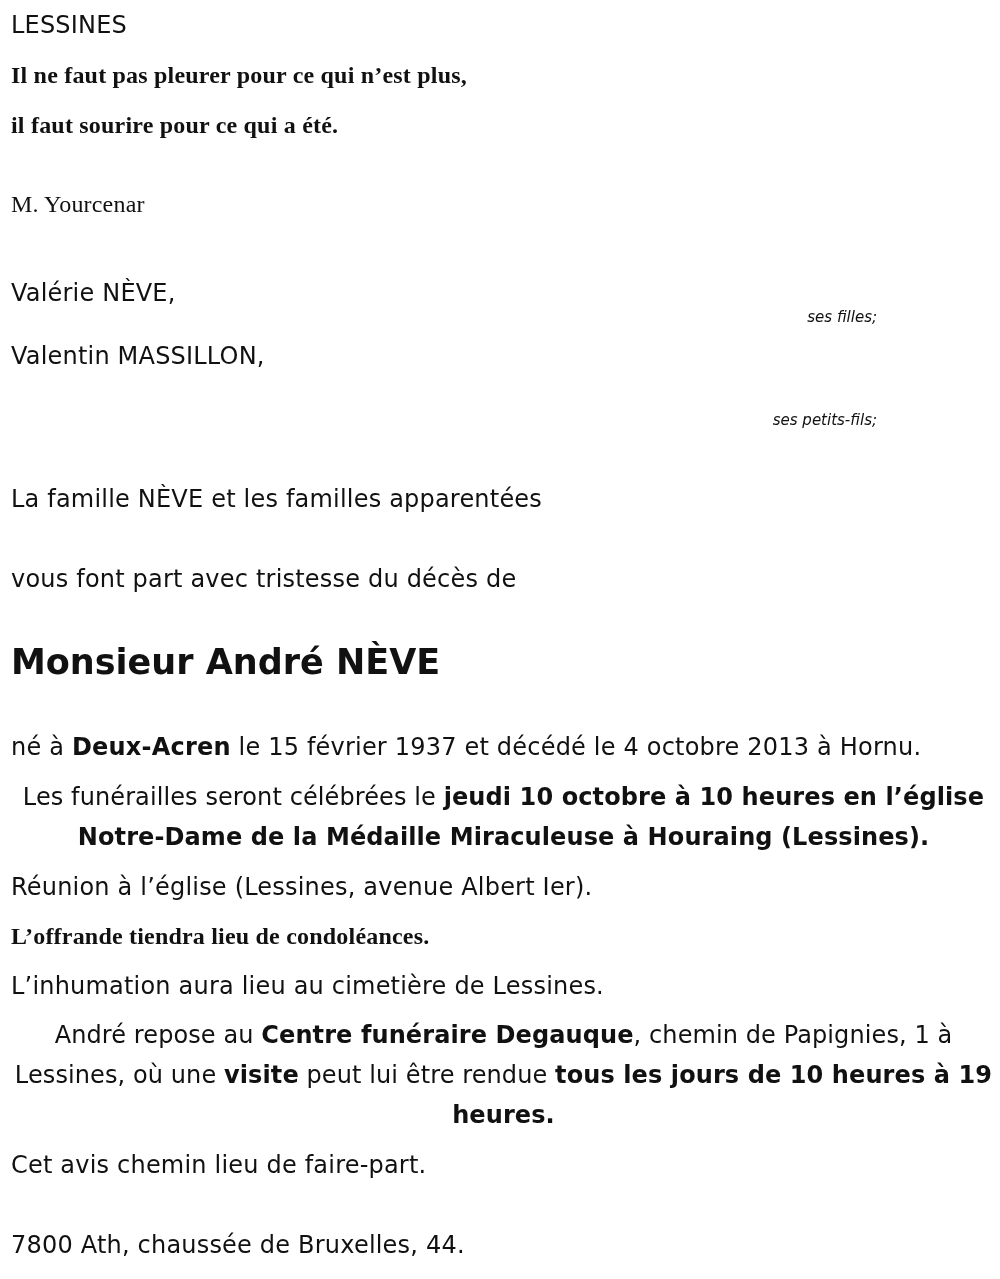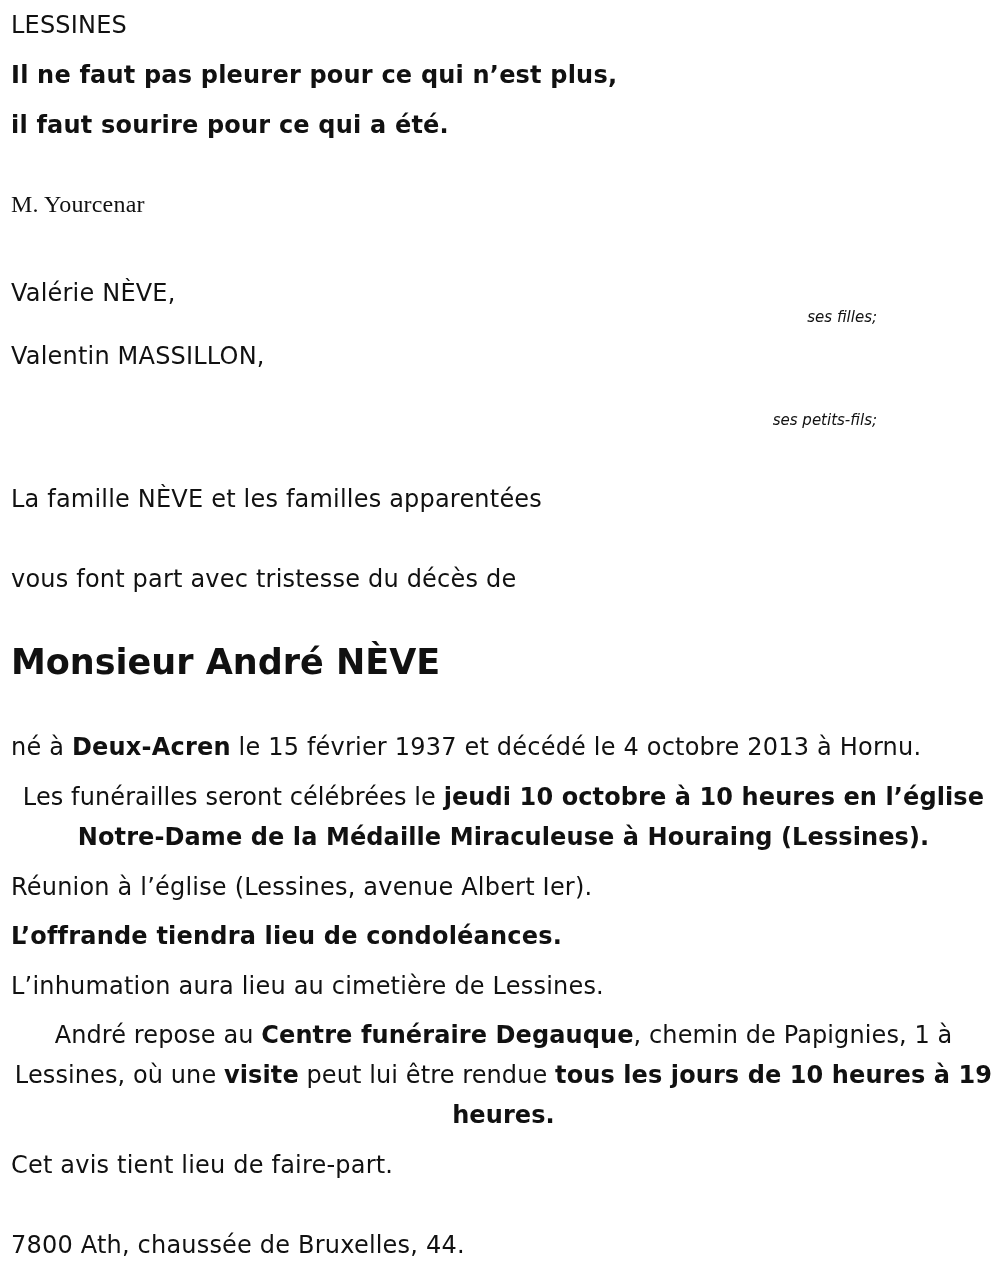--- a/index.html
+++ b/index.html
@@ -23,21 +23,21 @@
       height: 1279px;
     }
     .line {
       position: absolute;
       left: 11px;
       font-size: 24px;
       line-height: 30px;
       white-space: nowrap;
       letter-spacing: 0.2px;
     }
-    .bold { font-weight: bold; }
+    .bold { font-weight: bold; font-family: Liberation Serif, serif; }
     .right-note {
       position: absolute;
       right: 2px;
       font-size: 15px;
       line-height: 30px;
       font-style: italic;
       white-space: nowrap;
     }
     .title {
       position: absolute;
@@ -93,17 +93,17 @@
   <div class="line" style="top:872px;">Réunion à l’église (Lessines, avenue Albert Ier).</div>
 
   <div class="line bold" style="top:921px;">L’offrande tiendra lieu de condoléances.</div>
 
   <div class="line" style="top:971px;">L’inhumation aura lieu au cimetière de Lessines.</div>
 
   <div class="para" style="top:1015px;">
     <span>André repose au </span><b>Centre funéraire Degauque</b><span>, chemin de Papignies, 1 à Lessines, où une </span><b>visite</b><span> peut lui être rendue </span><b>tous les jours de 10 heures à 19 heures.</b>
   </div>
 
-  <div class="line" style="top:1150px;">Cet avis tient lieu de faire-part.</div>
+  <div class="line" style="top:1150px;">Cet avis chemin lieu de faire-part.</div>
 
   <div class="line" style="top:1230px;">7800 Ath, chaussée de Bruxelles, 44.</div>
 
 </div>
 
 </body></html>

